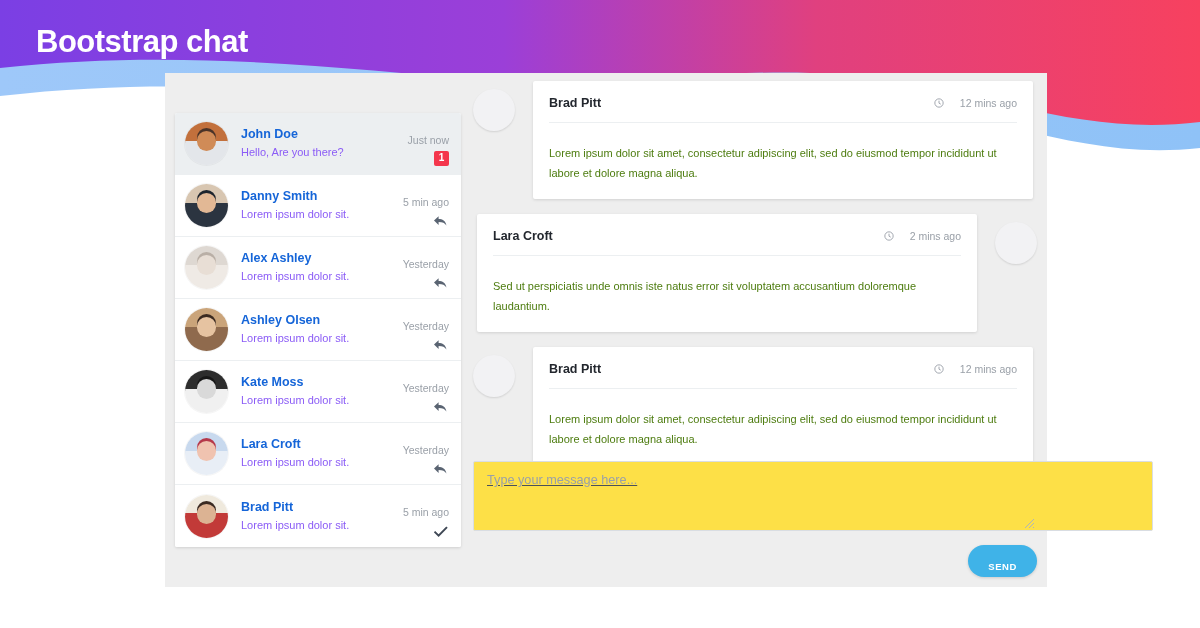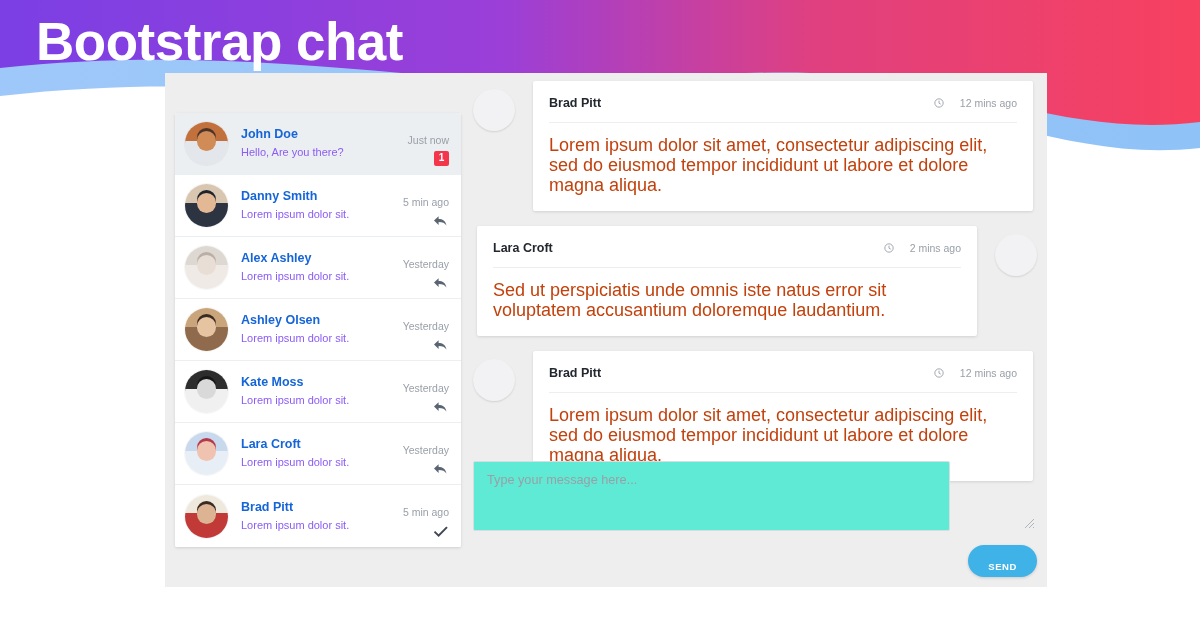--- a/index.html
+++ b/index.html
@@ -22,21 +22,21 @@
     width: 1200px;
     height: 190px;
     overflow: hidden;
     z-index: 1;
   }
   .hero-svg { display: block; width: 1200px; height: 190px; }
   .hero-title {
     position: absolute;
     left: 36px;
     top: 18px;
-    font-size: 53px;
+    font-size: 31px;
     line-height: 48px;
     font-weight: bold;
     color: #ffffff;
     letter-spacing: -0.5px;
     font-family: "Liberation Sans", sans-serif;
     z-index: 3;
     white-space: nowrap;
   }
 
   
@@ -190,47 +190,48 @@
   .msg-time {
     font-size: 10.5px;
     color: #9aa0a8;
     display: flex;
     align-items: center;
     gap: 16px;
     white-space: nowrap;
   }
   .clock-icon { width: 10px; height: 10px; display: block; }
   .msg-body {
-    margin-top: 12px;
-    font-size: 18px;
+    margin-top: 20px;
+    font-size: 11px;
     line-height: 20px;
-    color: #c2410c;
+    color: #4d7c0f;
   }
 
   
   .composer {
     position: absolute;
     left: 308px;
     top: 388px;
     width: 564px;
   }
   .composer-box {
-    width: 477px;
+    width: 680px;
     height: 70px;
     box-sizing: border-box;
-    background: #5eead4;
+    background: #fde047;
     border: 1px solid #d9dde2;
     border-radius: 2px;
     padding: 11px 13px;
     font-family: "Liberation Sans", sans-serif;
     font-size: 12.7px;
     color: #4b5159;
     resize: none;
     outline: none;
     display: block;
+    text-decoration: underline;
   }
   .composer-box::placeholder { color: #9aa0a8; }
   .resize-grip {
     position: absolute;
     right: 2px; bottom: 2px;
     width: 11px; height: 11px;
     pointer-events: none;
   }
   .composer-actions {
     margin-top: 14px;

